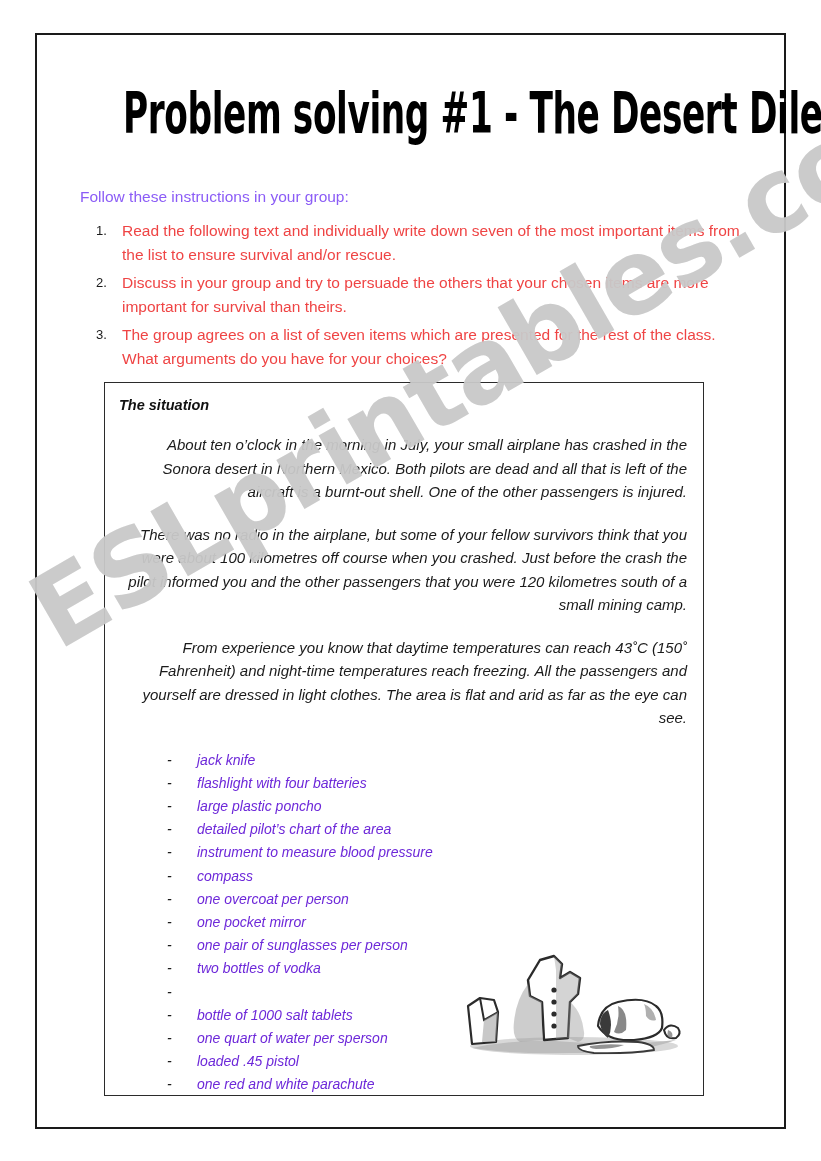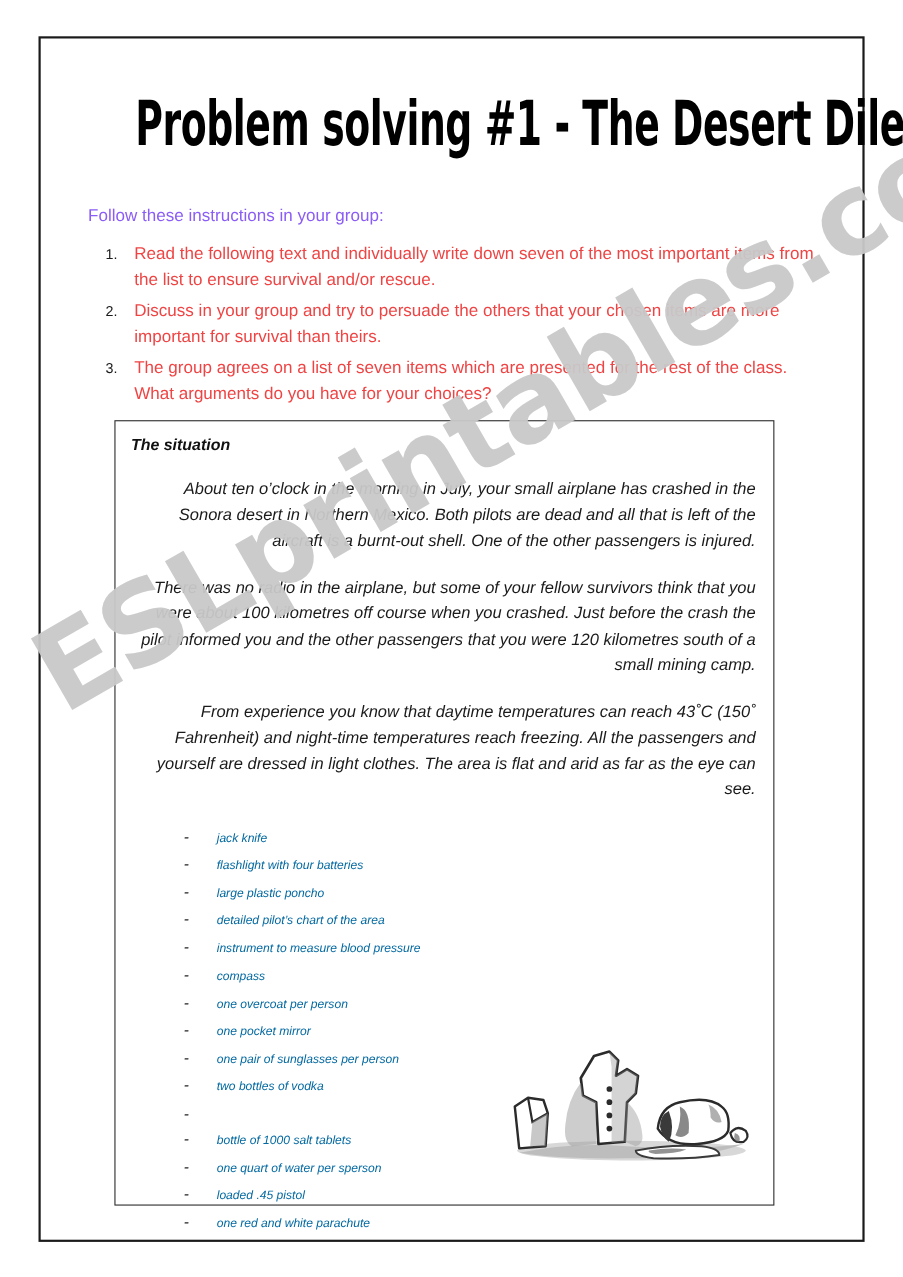--- a/index.html
+++ b/index.html
@@ -152,23 +152,23 @@
   }
   .item-dash {
     flex: 0 0 30px;
     width: 30px;
     padding-left: 48px;
     font-size: 14px;
     font-style: italic;
     color: #1b1b1b;
   }
   .item-label {
-    font-size: 11px;
+    font-size: 14px;
     font-style: italic;
-    color: #0369a1;
+    color: #6d28d9;
   }
 
   
   .desert-illustration {
     position: absolute;
     left: 458px;
     top: 950px;
     width: 232px;
     height: 110px;
     z-index: 4;

